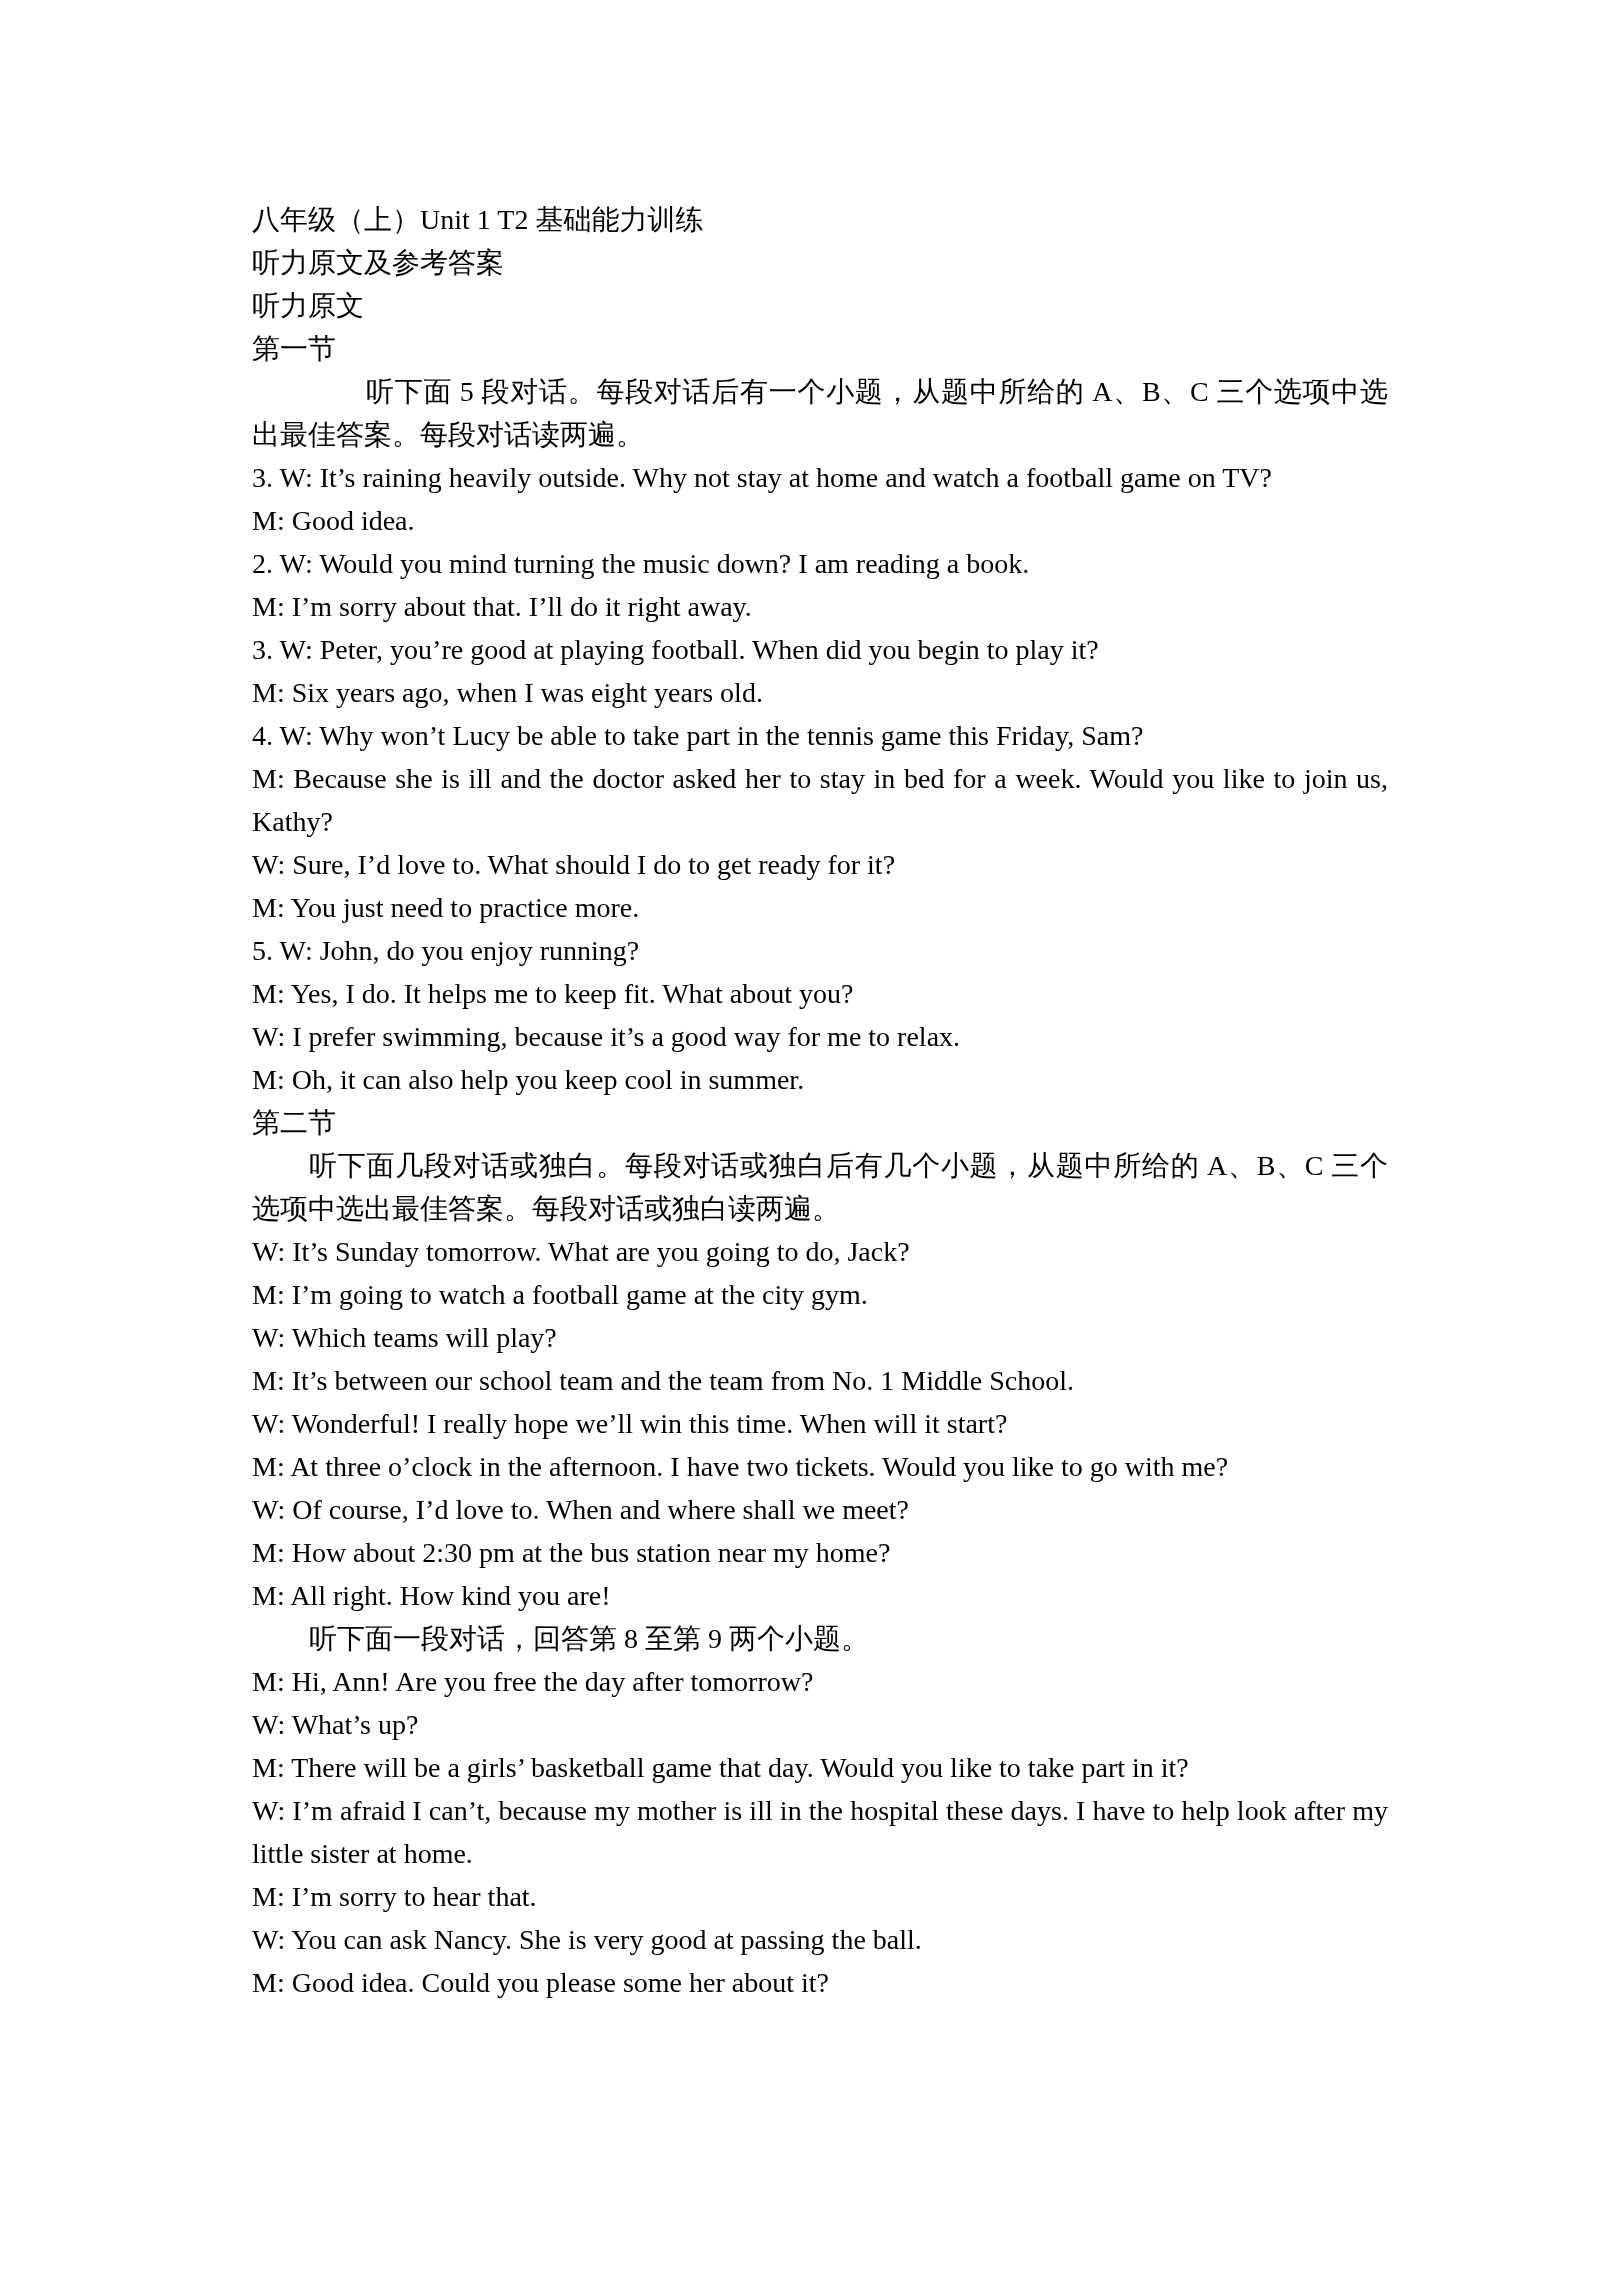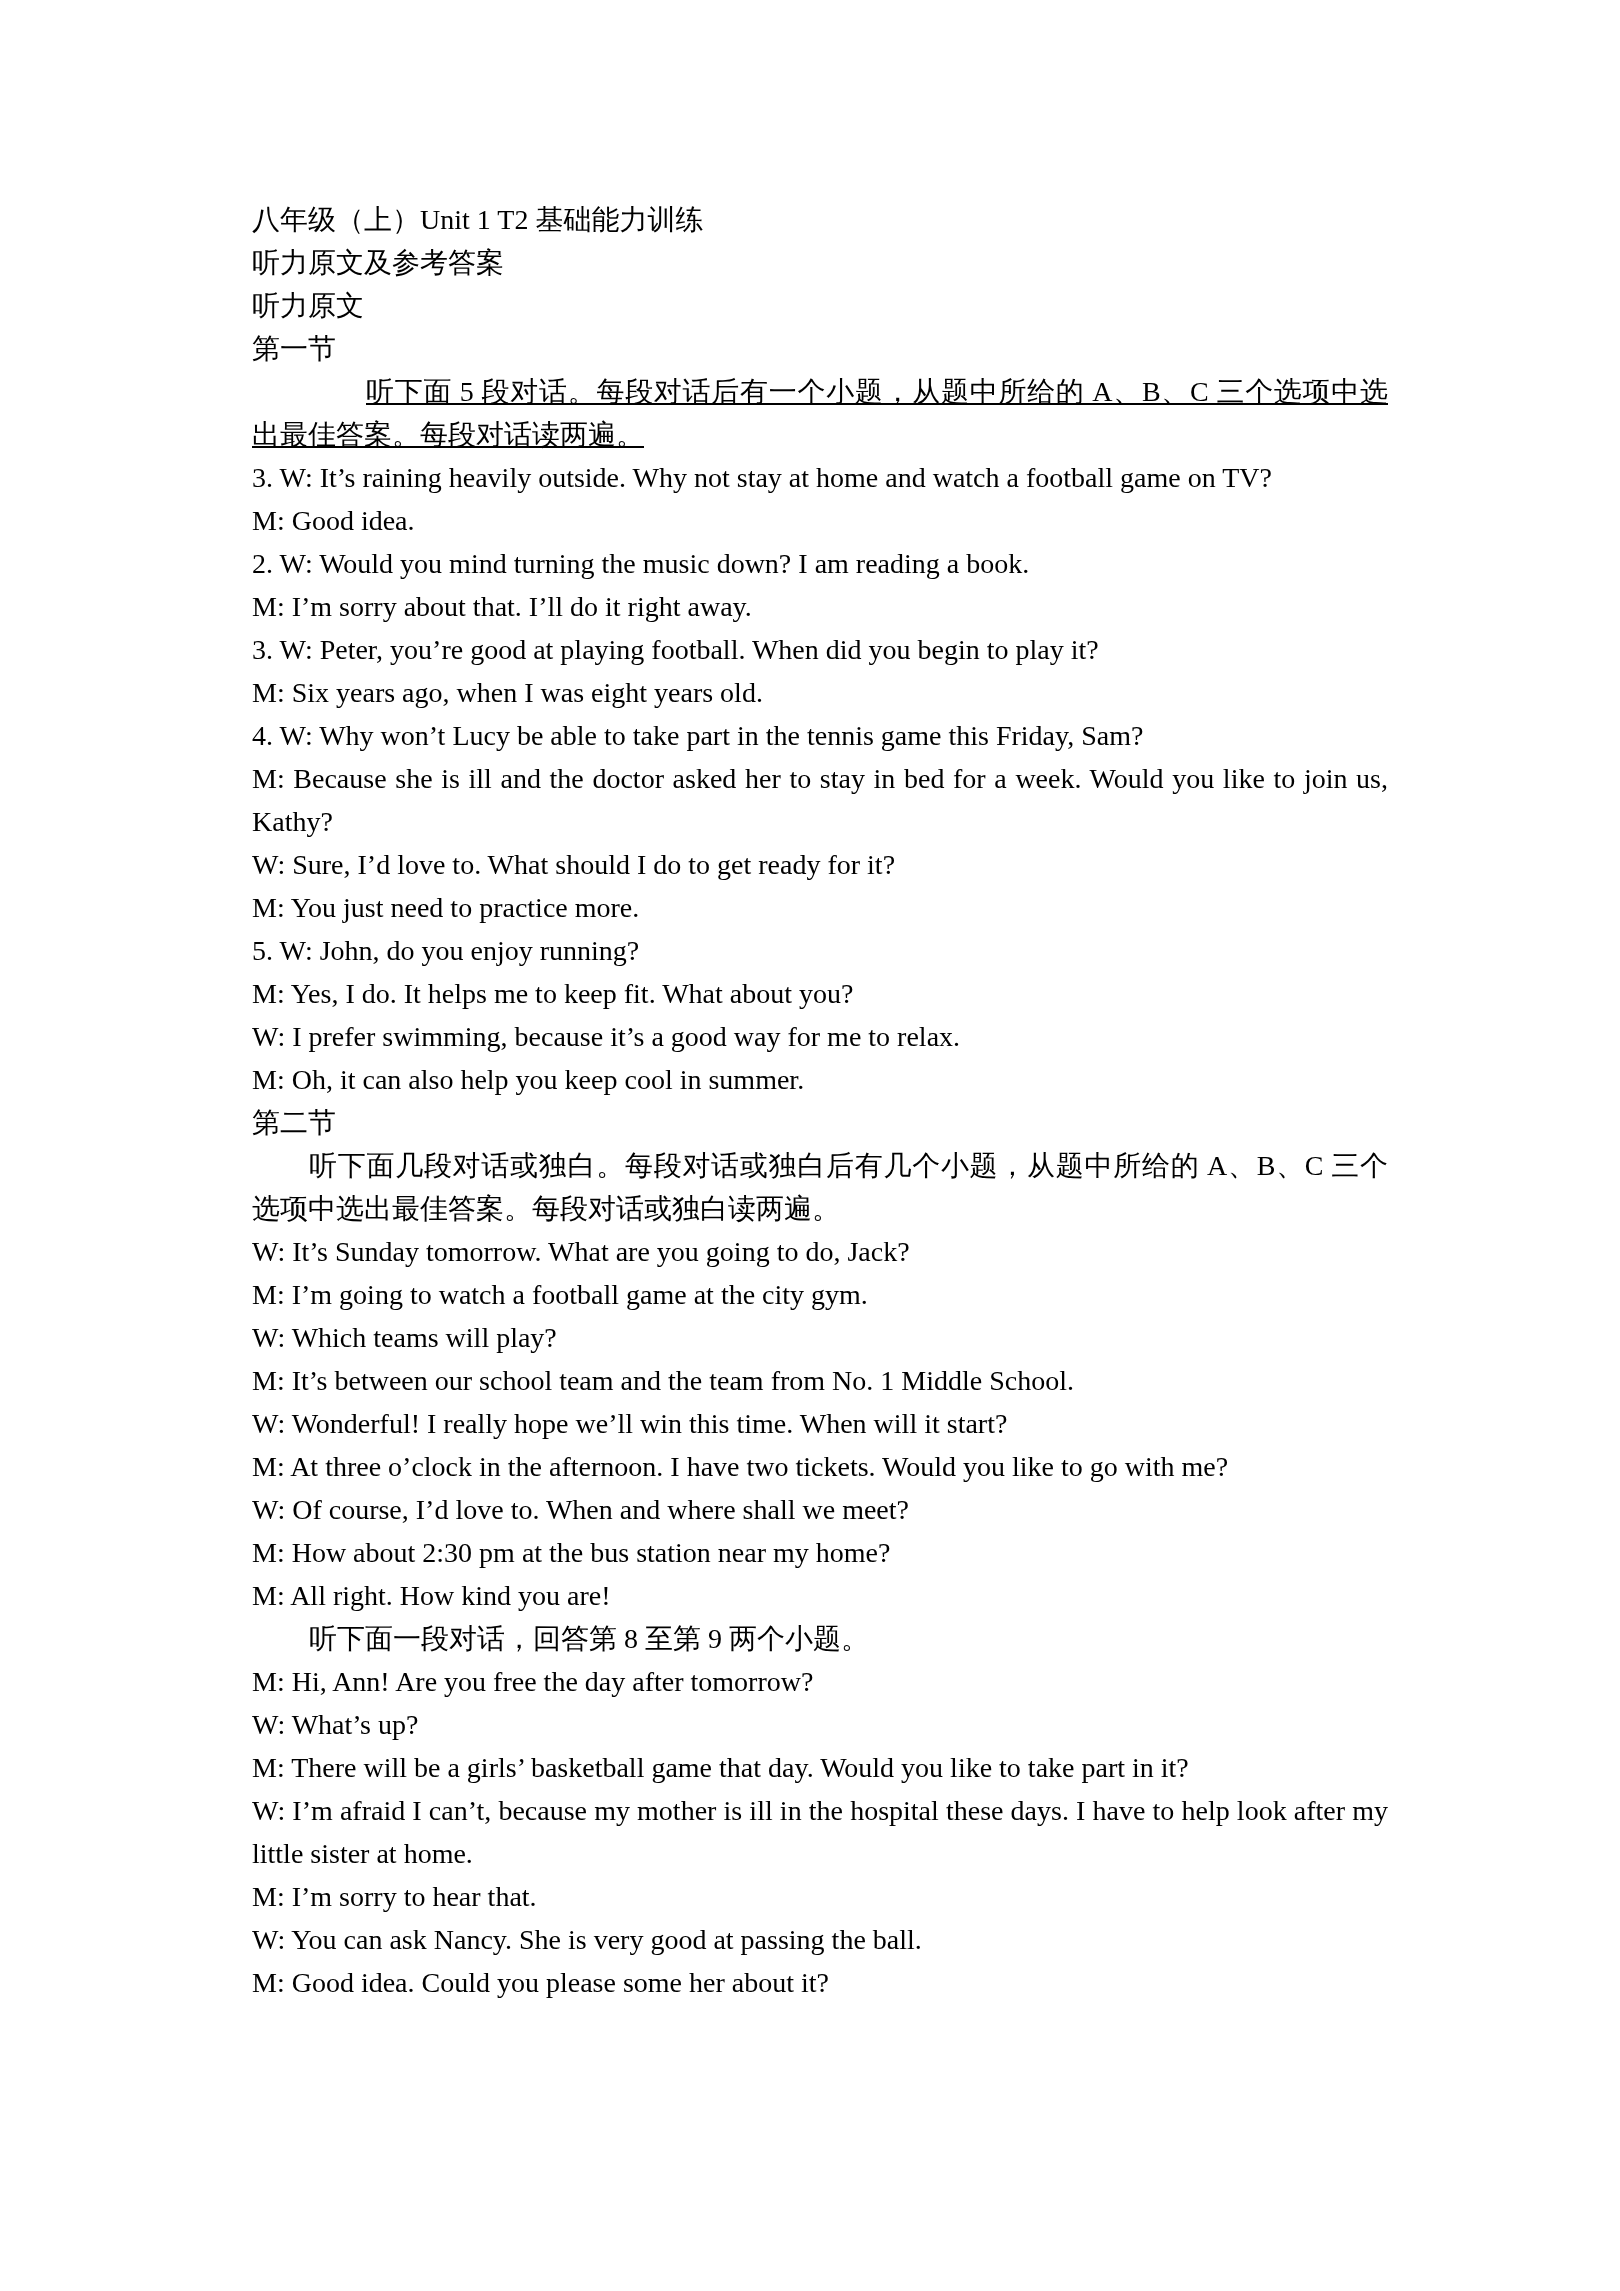--- a/index.html
+++ b/index.html
@@ -14,21 +14,21 @@
   .page {
     position: absolute;
     left: 245px;
     top: 198px;
     width: 1136px;
     font-size: 28px;
     line-height: 43px;
     margin-left: 7px;
   }
   .line { margin: 0; padding: 0; white-space: normal; word-wrap: break-word; }
-  .indent4 { text-indent: 114px; text-decoration: underline; }
+  .indent4 { text-indent: 114px; }
   .indent2 { text-indent: 57px; }
   .justify { text-align: justify; text-align-last: left; }
 </style>
 </head>
 <body>
 
 <div class="page">
   <p class="line">八年级（上）Unit 1 T2  基础能力训练</p>
   <p class="line">听力原文及参考答案</p>
   <p class="line">听力原文</p>

